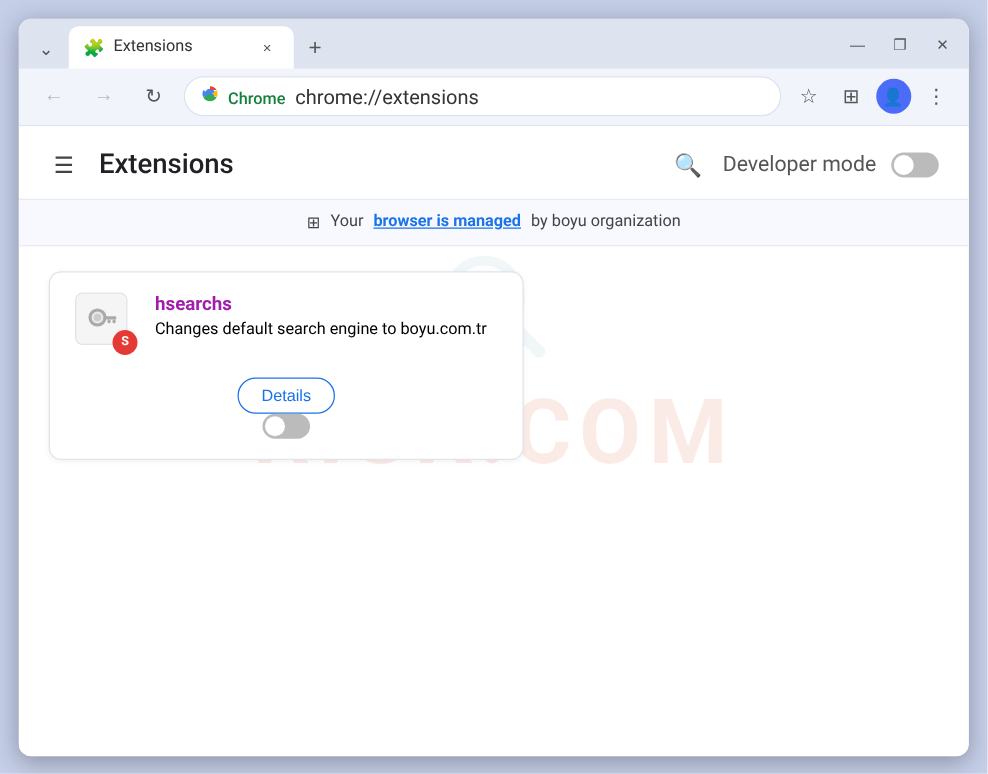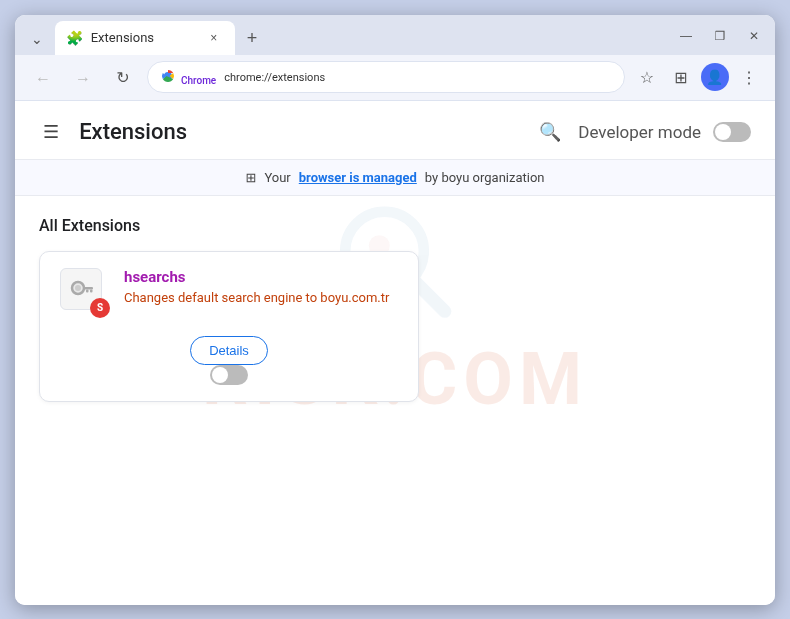--- a/index.html
+++ b/index.html
@@ -147,28 +147,28 @@
       height: 32px;
       background: #fff;
       border: 1px solid #dde3f0;
       border-radius: 20px;
       display: flex;
       align-items: center;
       padding: 0 12px;
       gap: 8px;
     }
     .address-text {
-      font-size: 11px;
+      font-size: 16px;
       color: #333;
       flex: 1;
     }
     .chrome-brand {
-      font-size: 10px;
+      font-size: 13px;
       font-weight: 500;
-      color: #6d28d9;
+      color: #15803d;
     }
     .address-bar-right {
       display: flex;
       align-items: center;
       gap: 6px;
     }
     .star-btn, .ext-btn, .profile-btn, .menu-btn {
       background: none;
       border: none;
       cursor: pointer;
@@ -377,21 +377,21 @@
       flex: 1;
     }
     .ext-name {
       font-size: 15px;
       font-weight: 700;
       color: #a21caf;
       margin-bottom: 4px;
     }
     .ext-desc {
       font-size: 13px;
-      color: #c2410c;
+      color: #000000;
     }
     .ext-card-bottom {
       display: flex;
       align-items: center;
       justify-content: space-between;
       flex-direction: column;
     }
     .details-btn {
       padding: 6px 18px;
       border: 1.5px solid #1a73e8;
@@ -476,21 +476,20 @@
 
         <div class="watermark">
           <svg class="watermark-icon" viewBox="0 0 100 100">
             <circle cx="42" cy="42" r="30" stroke="#4488bb" stroke-width="8" fill="none"></circle>
             <line x1="63" y1="63" x2="88" y2="88" stroke="#4488bb" stroke-width="10" stroke-linecap="round"></line>
             <circle cx="38" cy="38" r="8" fill="#cc4444" opacity="0.6"></circle>
           </svg>
           <div class="watermark-text">RISK.COM</div>
         </div>
 
-        <div class="section-title">All Extensions</div>
 
         <div class="ext-card">
           <div class="ext-card-top">
             <div class="ext-icon-wrapper">
               <div class="ext-icon-bg">
 
                 <svg width="28" height="28" viewBox="0 0 28 28">
                   <circle cx="11" cy="13" r="6" stroke="#aaa" stroke-width="2.5" fill="#e8e8e8"></circle>
                   <circle cx="11" cy="13" r="3" fill="#ccc"></circle>
                   <rect x="16" y="12" width="10" height="2.5" rx="1" fill="#aaa"></rect>

